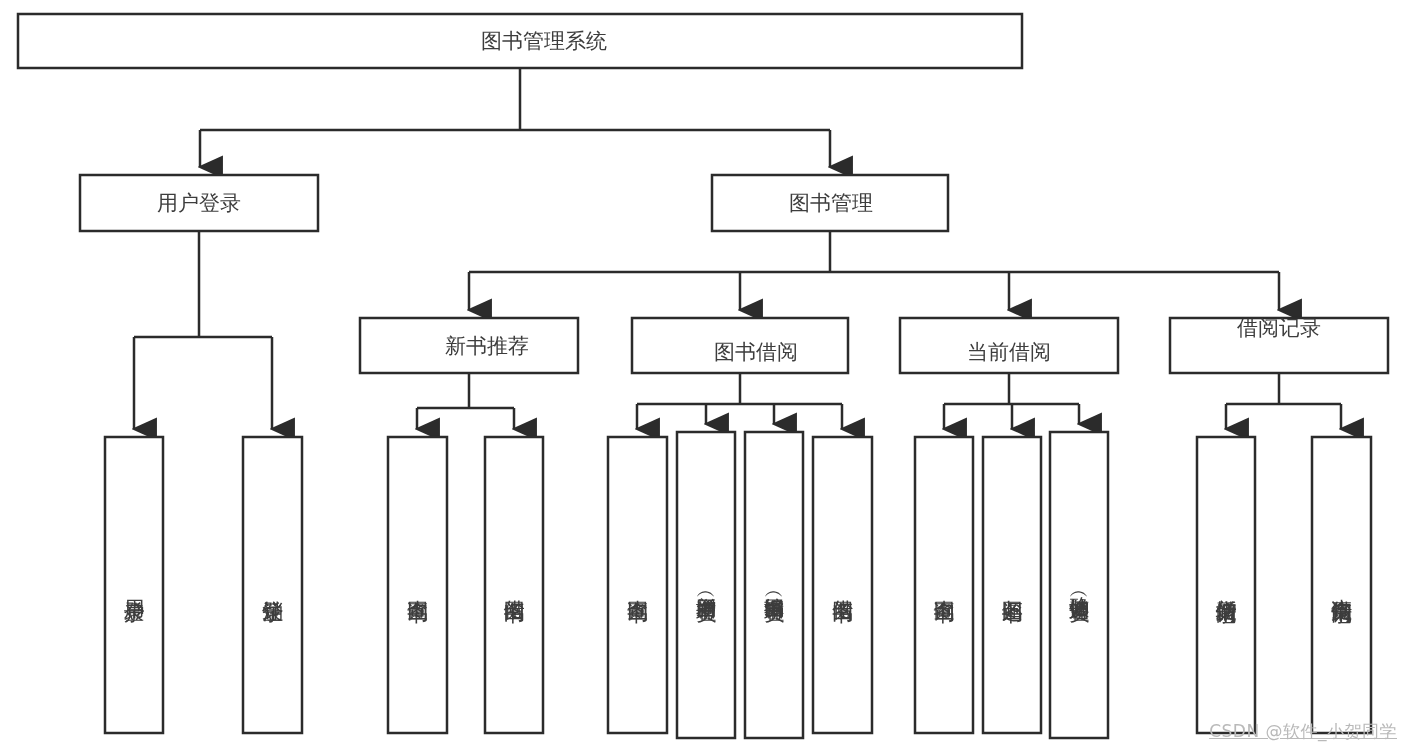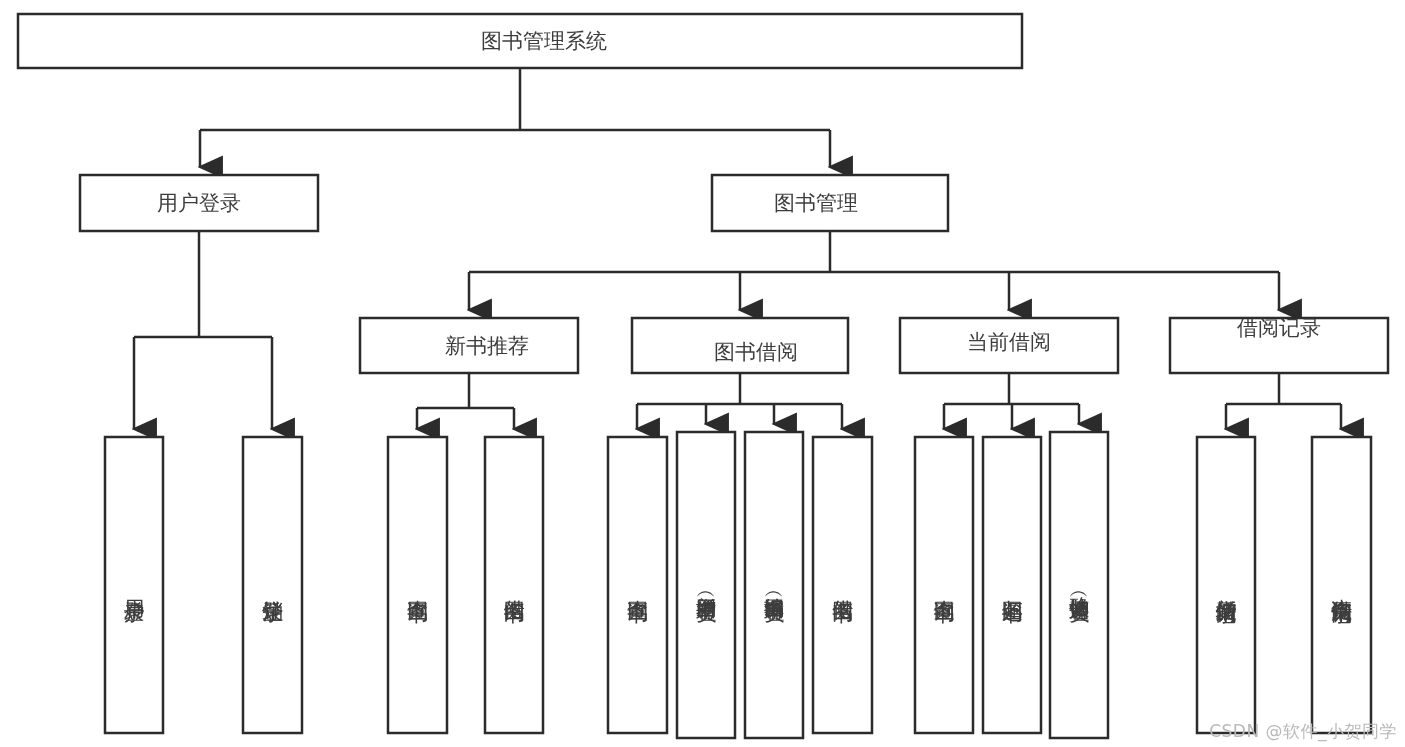--- a/index.html
+++ b/index.html
@@ -61,20 +61,21 @@
   #watermark {
     position: absolute;
     right: 8px;
     bottom: 4px;
     font-family: "DejaVu Sans", "Liberation Sans", sans-serif;
     font-size: 17px;
     color: #b9b9b9;
     letter-spacing: 0.5px;
     pointer-events: none;
     white-space: nowrap;
+    text-decoration: underline;
   }
 </style>
 </head>
 <body>
 
 <svg id="diagram" viewBox="0 0 1405 747">
   <defs>
     <marker id="arrow" viewBox="0 0 12 12" refX="6" refY="11" markerWidth="11" markerHeight="11" orient="auto-start-reverse">
       <path d="M 1 1 L 11 1 L 6 12 z" class="arrowhead"></path>
     </marker>
@@ -137,24 +138,24 @@
       <rect class="node-box" x="983" y="437" width="58" height="296"></rect>
       <rect class="node-box" x="1050" y="432" width="58" height="306"></rect>
       <rect class="node-box" x="1197" y="437" width="58" height="296"></rect>
       <rect class="node-box" x="1312" y="437" width="59" height="296"></rect>
     </g>
 </svg>
 
 <div id="labels-layer">
     <div class="hlabel-wrap" style="left: 18px; top: 14px; width: 1004px; height: 54px; margin-left: 24px;">图书管理系统</div>
     <div class="hlabel-wrap" style="left: 80px; top: 175px; width: 238px; height: 56px;">用户登录</div>
-    <div class="hlabel-wrap" style="left: 698px; top: 175px; width: 236px; height: 56px;">图书管理</div>
+    <div class="hlabel-wrap" style="left: 713px; top: 175px; width: 236px; height: 56px;">图书管理</div>
     <div class="hlabel-wrap" style="left: 360px; top: 318px; width: 254px; height: 55px;">新书推荐</div>
     <div class="hlabel-wrap" style="left: 632px; top: 328px; width: 216px; height: 48px; padding-left: 16px;">图书借阅</div>
-    <div class="hlabel-wrap" style="left: 900px; top: 314px; width: 218px; height: 55px;">当前借阅</div>
+    <div class="hlabel-wrap" style="left: 900px; top: 324px; width: 218px; height: 55px;">当前借阅</div>
     <div class="hlabel-wrap" style="left: 1170px; top: 300px; width: 218px; height: 55px;">借阅记录</div>
     <div class="vlabel-wrap" style="left: 105px; top: 437px; width: 58px; height: 296px;">用户登录</div>
     <div class="vlabel-wrap" style="left: 243px; top: 437px; width: 59px; height: 296px;">注销登录</div>
     <div class="vlabel-wrap" style="left: 388px; top: 437px; width: 59px; height: 296px;">查询图书</div>
     <div class="vlabel-wrap" style="left: 485px; top: 437px; width: 58px; height: 296px;">借阅图书</div>
     <div class="vlabel-wrap" style="left: 608px; top: 437px; width: 59px; height: 296px;">查询图书</div>
     <div class="vlabel-wrap" style="left: 677px; top: 432px; width: 58px; height: 306px; font-size: 20px;">新增图书（管理员）</div>
     <div class="vlabel-wrap" style="left: 745px; top: 432px; width: 58px; height: 306px; font-size: 20px;">编辑图书（管理员）</div>
     <div class="vlabel-wrap" style="left: 813px; top: 437px; width: 59px; height: 296px;">借阅图书</div>
     <div class="vlabel-wrap" style="left: 915px; top: 437px; width: 58px; height: 296px;">查询图书</div>

